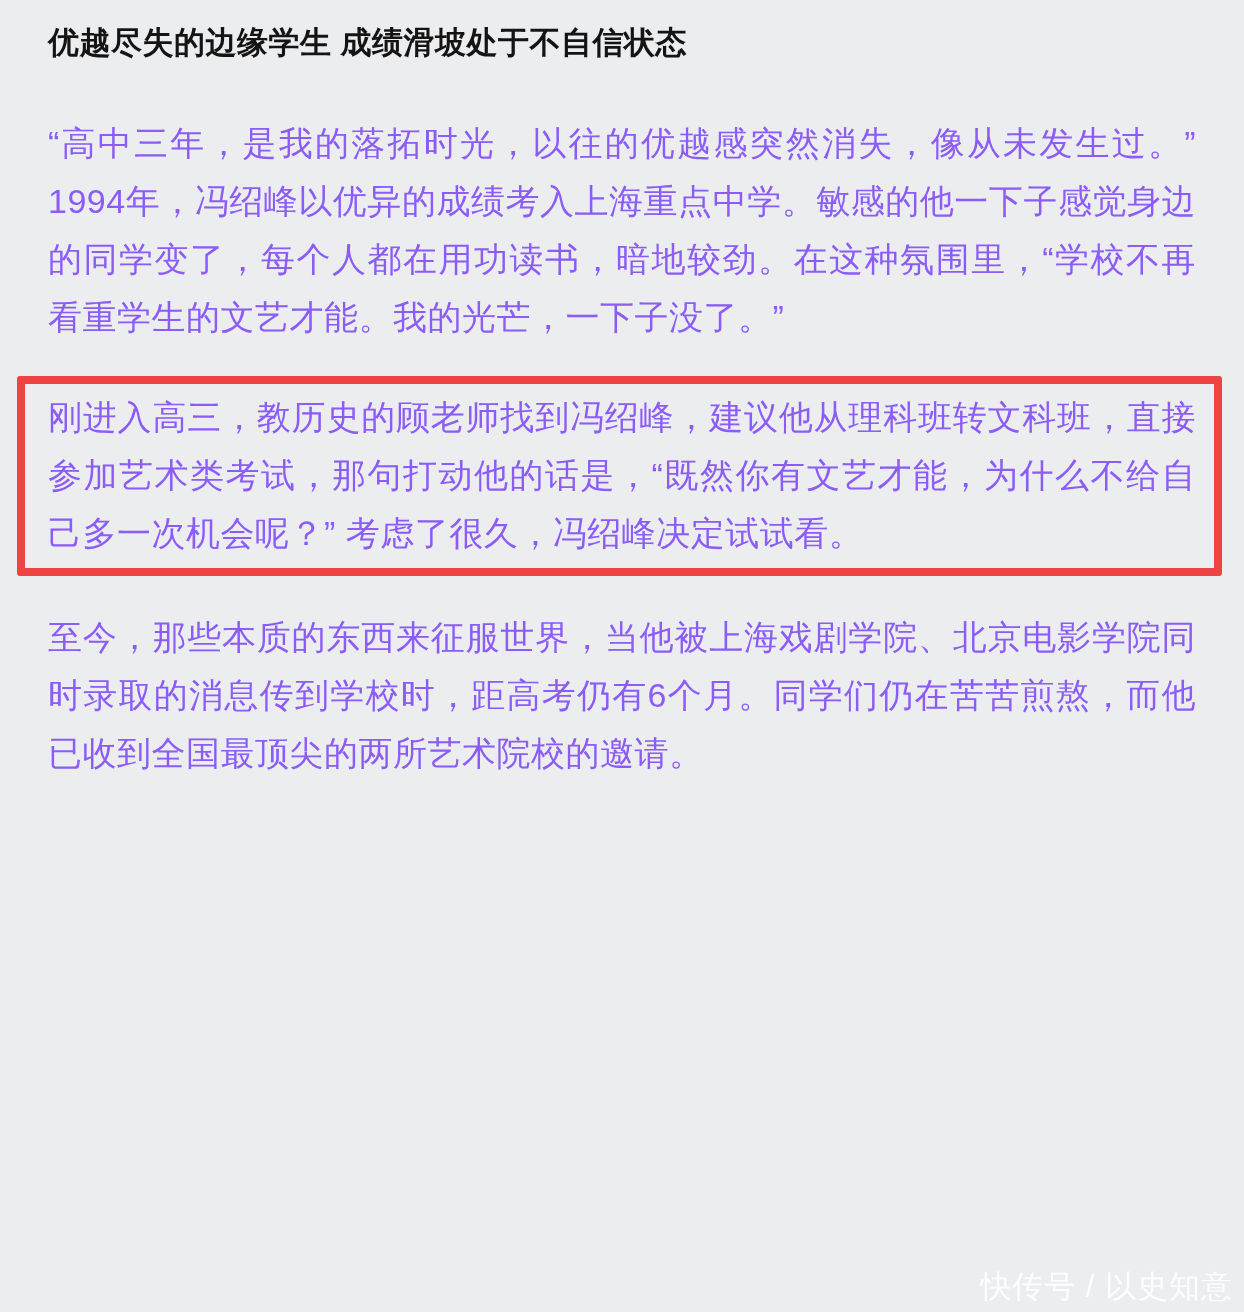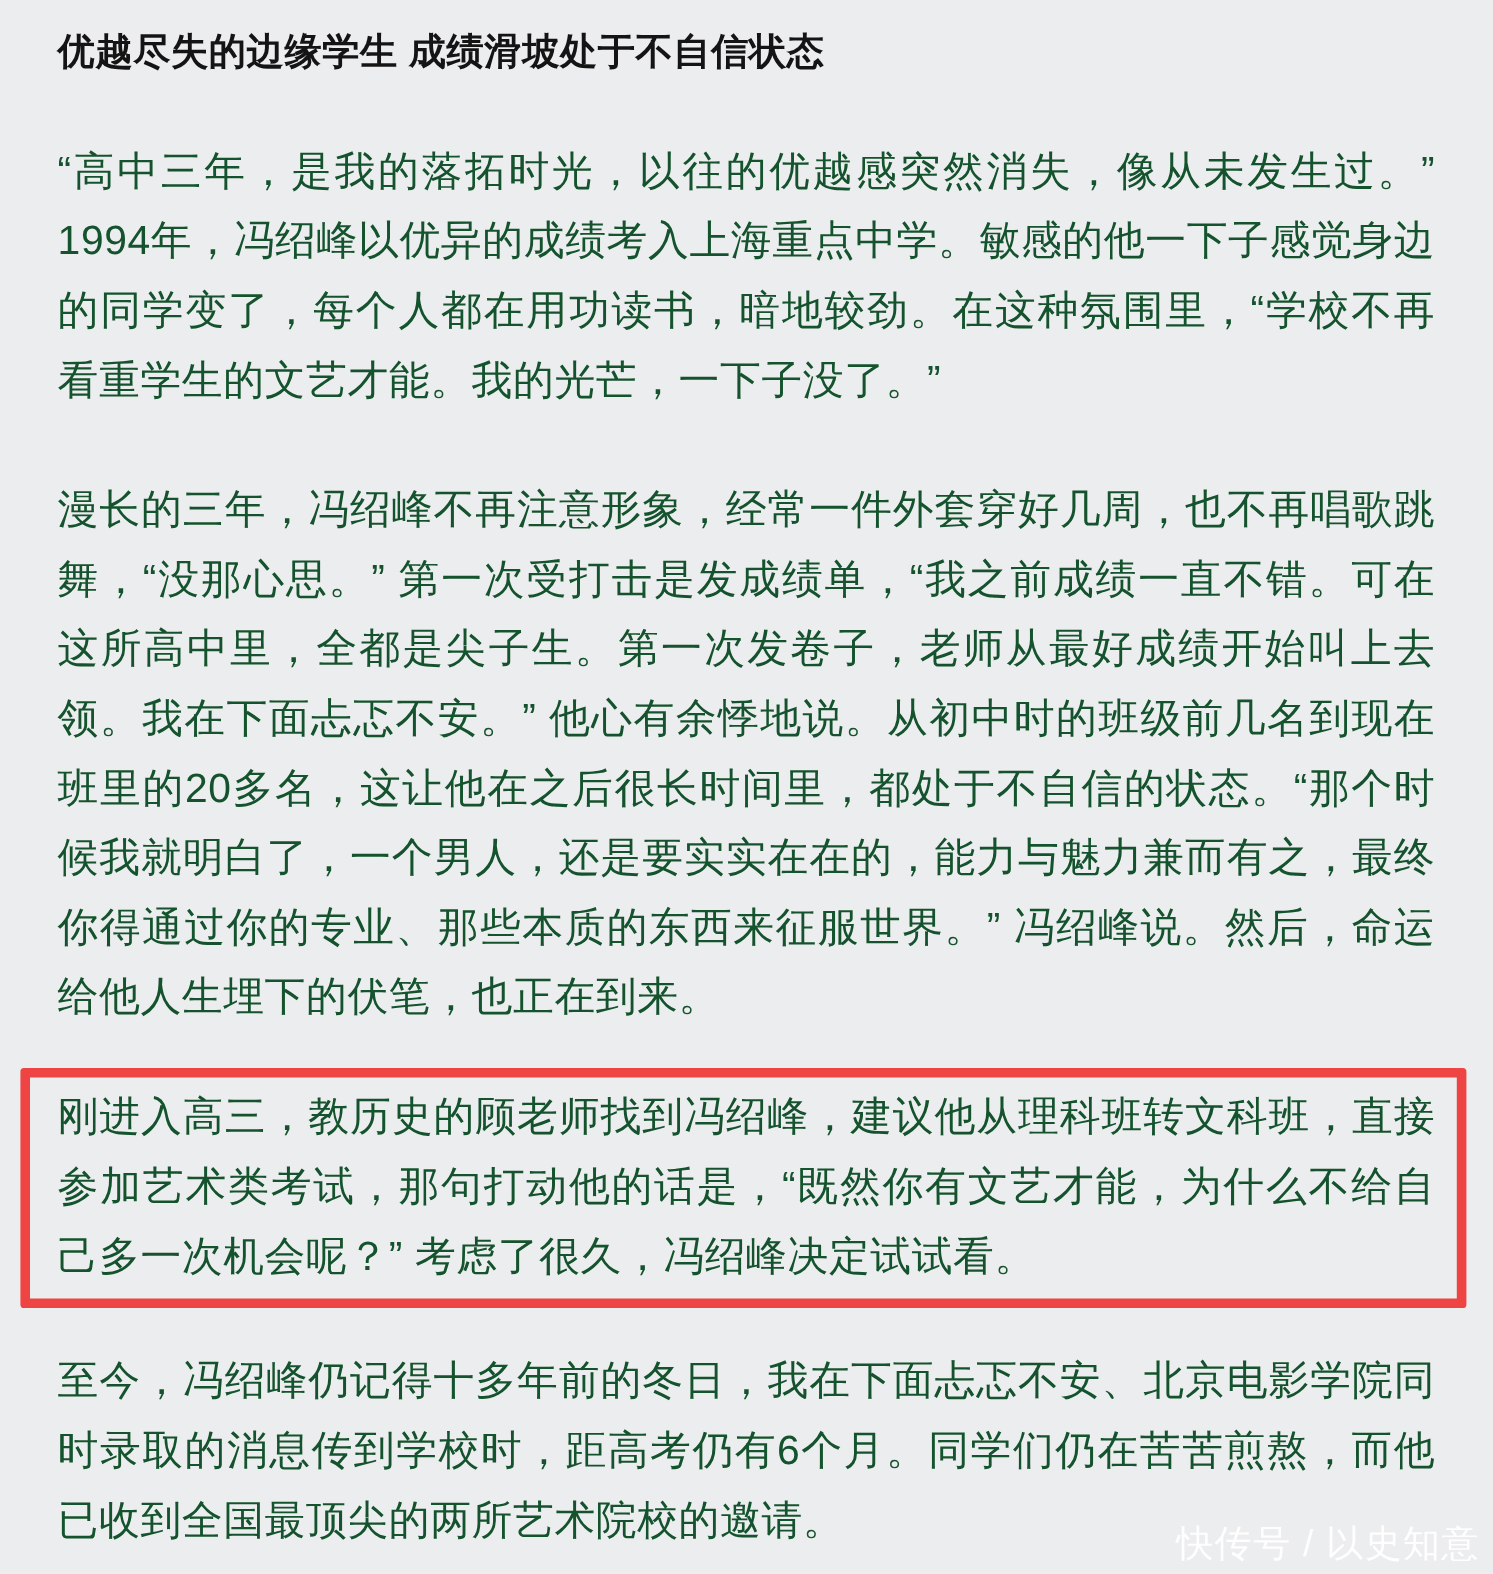--- a/index.html
+++ b/index.html
@@ -26,21 +26,21 @@
     font-size: 31px;
     line-height: 42px;
     font-weight: 700;
     color: #141414;
     letter-spacing: 0.5px;
   }
   .para {
     margin: 50px 0 0 0;
     font-size: 34px;
     line-height: 58px;
-    color: #14532d;
+    color: #8b5cf6;
     letter-spacing: 0.5px;
     text-align: justify;
     text-justify: inter-ideograph;
   }
   .para.highlight {
     border: 8px solid #ef4444;
     border-radius: 3px;
     margin: 30px -26px 0 -31px;
     padding: 4px 18px 6px 23px;
     background: #ecedef;
@@ -59,20 +59,19 @@
   }
 </style>
 </head>
 <body>
 
 <div class="page">
   <h1 class="heading">优越尽失的边缘学生 成绩滑坡处于不自信状态</h1>
 
   <p class="para">“高中三年，是我的落拓时光，以往的优越感突然消失，像从未发生过。” 1994年，冯绍峰以优异的成绩考入上海重点中学。敏感的他一下子感觉身边的同学变了，每个人都在用功读书，暗地较劲。在这种氛围里，“学校不再看重学生的文艺才能。我的光芒，一下子没了。”</p>
 
-  <p class="para">漫长的三年，冯绍峰不再注意形象，经常一件外套穿好几周，也不再唱歌跳舞，“没那心思。” 第一次受打击是发成绩单，“我之前成绩一直不错。可在这所高中里，全都是尖子生。第一次发卷子，老师从最好成绩开始叫上去领。我在下面忐忑不安。” 他心有余悸地说。从初中时的班级前几名到现在班里的20多名，这让他在之后很长时间里，都处于不自信的状态。“那个时候我就明白了，一个男人，还是要实实在在的，能力与魅力兼而有之，最终你得通过你的专业、那些本质的东西来征服世界。” 冯绍峰说。然后，命运给他人生埋下的伏笔，也正在到来。</p>
 
   <p class="para highlight">刚进入高三，教历史的顾老师找到冯绍峰，建议他从理科班转文科班，直接参加艺术类考试，那句打动他的话是，“既然你有文艺才能，为什么不给自己多一次机会呢？” 考虑了很久，冯绍峰决定试试看。</p>
 
-  <p class="para">至今，冯绍峰仍记得十多年前的冬日，我在下面忐忑不安、北京电影学院同时录取的消息传到学校时，距高考仍有6个月。同学们仍在苦苦煎熬，而他已收到全国最顶尖的两所艺术院校的邀请。</p>
+  <p class="para">至今，那些本质的东西来征服世界，当他被上海戏剧学院、北京电影学院同时录取的消息传到学校时，距高考仍有6个月。同学们仍在苦苦煎熬，而他已收到全国最顶尖的两所艺术院校的邀请。</p>
 
   <div class="watermark">快传号 / 以史知意</div>
 </div>
 
 </body></html>

